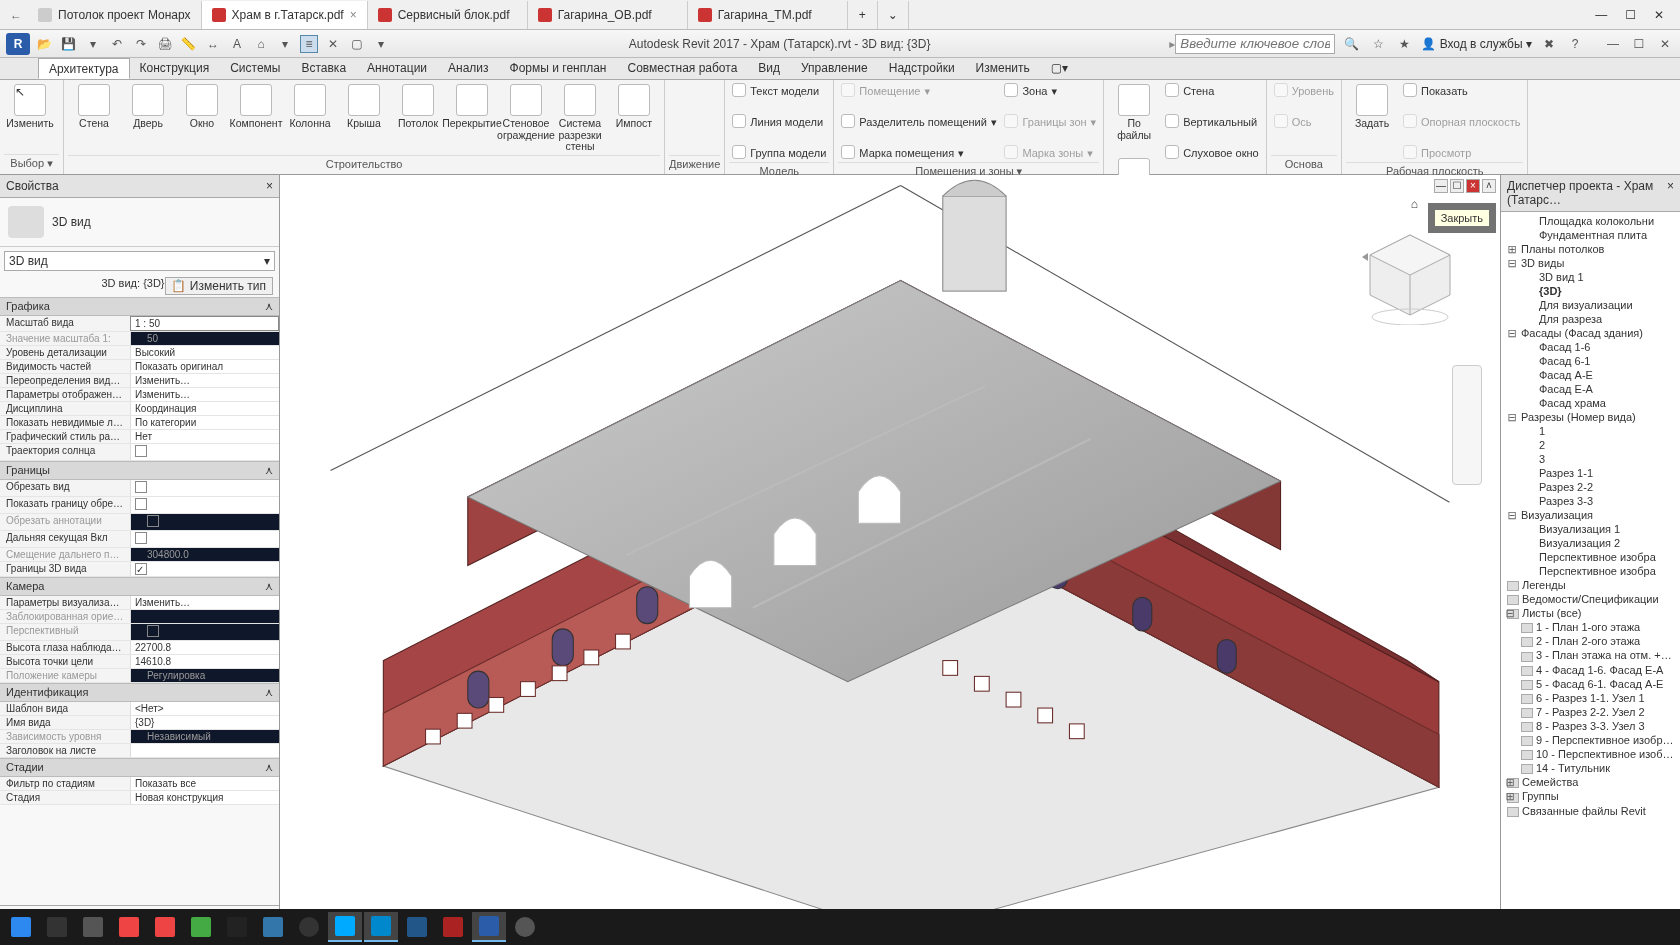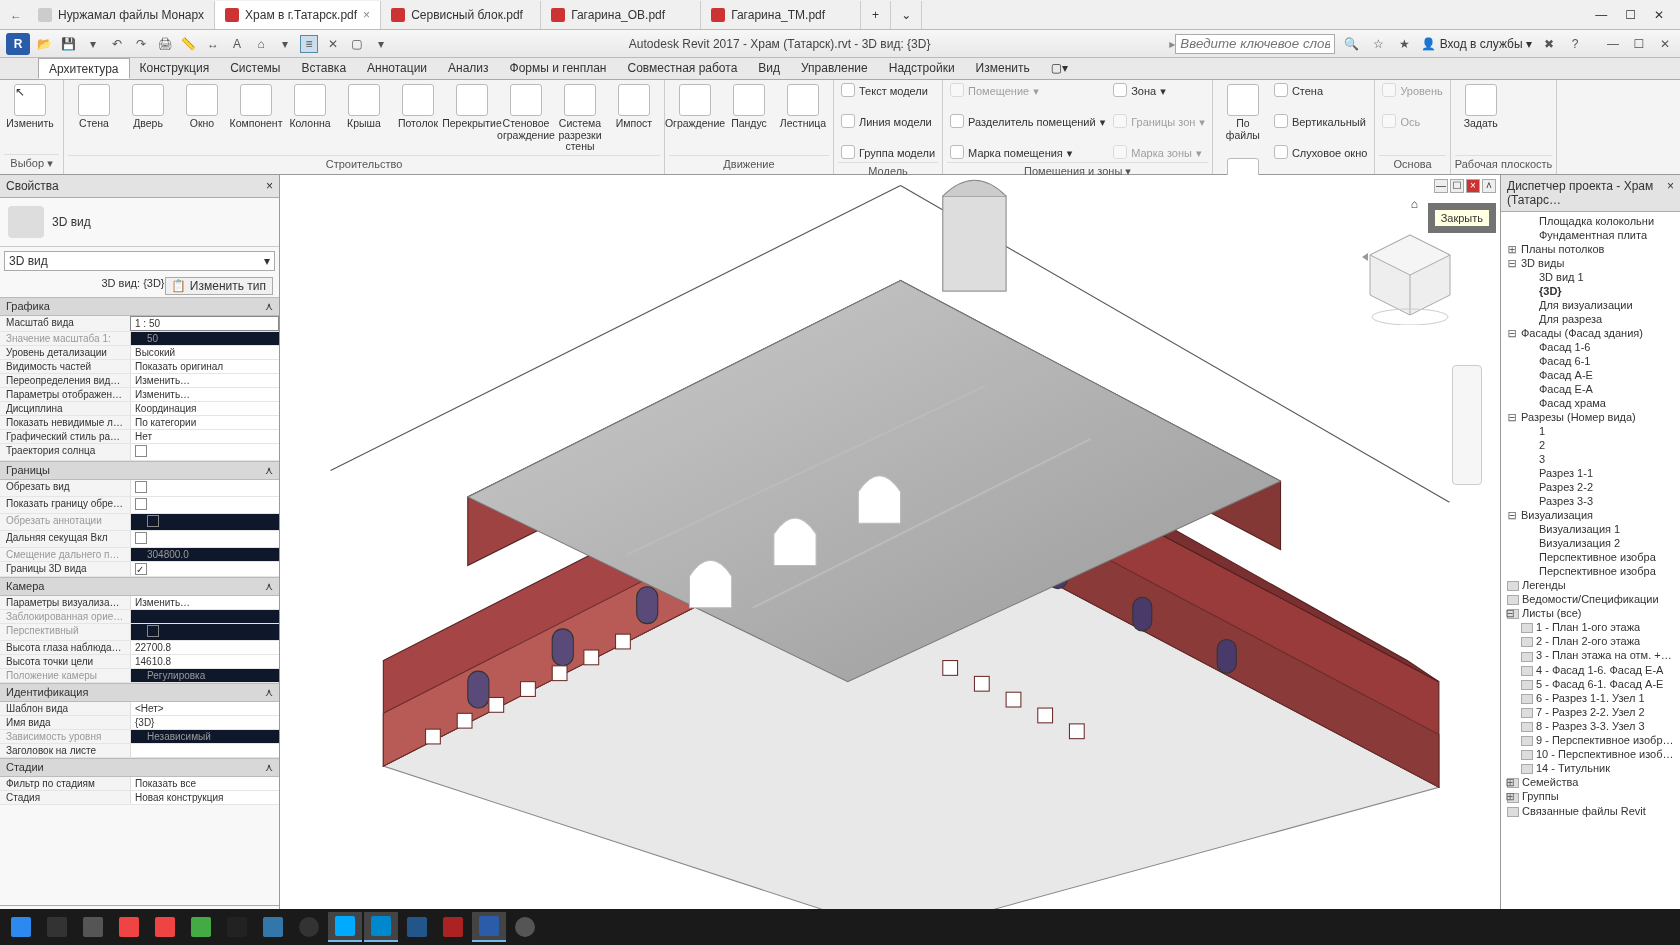--- a/index.html
+++ b/index.html
@@ -102,21 +102,21 @@
 
 .props-body { flex:1; overflow-y:auto; }
 </style>
 </head>
 <body>
 
 <div class="browser-tabs">
   <div class="browser-back">←</div>
   <div class="b-tab">
       <span class="favicon"></span>
-      <span>Нуржамал файлы Монарх</span>
+      <span>Потолок проект Монарх</span>
     </div>
   <div class="b-tab active">
       <span class="favicon" style="background:#c33"></span>
       <span>Храм в г.Татарск.pdf</span>
       <span class="close">×</span>
     </div>
   <div class="b-tab">
       <span class="favicon" style="background:#c33"></span>
       <span>Сервисный блок.pdf</span>
     </div>
@@ -241,34 +241,20 @@
           <div class="rb-label">Система разрезки стены</div>
         </div>
         <div class="rb-btn">
           <div class="rb-icon"></div>
           <div class="rb-label">Импост</div>
         </div>
       </div>
     <div class="ribbon-panel-title">Строительство</div>
   </div>
   <div class="ribbon-panel">
-    <div class="ribbon-items" id="circ-items">
-        <div class="rb-btn">
-          <div class="rb-icon"></div>
-          <div class="rb-label">Ограждение</div>
-        </div>
-        <div class="rb-btn">
-          <div class="rb-icon"></div>
-          <div class="rb-label">Пандус</div>
-        </div>
-        <div class="rb-btn">
-          <div class="rb-icon"></div>
-          <div class="rb-label">Лестница</div>
-        </div>
-      </div>
     <div class="ribbon-panel-title">Движение</div>
   </div>
   <div class="ribbon-panel">
     <div class="rb-col" id="model-items">
         <div class="rb-btn small">
           <div class="rb-icon"></div>
           <span>Текст модели</span>
         </div>
         <div class="rb-btn small">
           <div class="rb-icon"></div>
@@ -338,20 +324,34 @@
           </div>
         </div>
     </div>
     <div class="ribbon-panel-title">Основа</div>
   </div>
   <div class="ribbon-panel">
     <div class="ribbon-items">
       <div class="rb-btn">
           <div class="rb-icon"></div>
           <div class="rb-label">Задать</div>
+        </div>
+      <div class="rb-col" id="wp-items">
+          <div class="rb-btn small ">
+            <div class="rb-icon"></div>
+            <span>Показать</span>
+          </div>
+          <div class="rb-btn small disabled">
+            <div class="rb-icon"></div>
+            <span>Опорная плоскость</span>
+          </div>
+          <div class="rb-btn small disabled">
+            <div class="rb-icon"></div>
+            <span>Просмотр</span>
+          </div>
         </div>
     </div>
     <div class="ribbon-panel-title">Рабочая плоскость</div>
   </div>
 </div>
 
 <div class="workspace">
 
   <div class="props-panel">
     <div class="panel-header">

